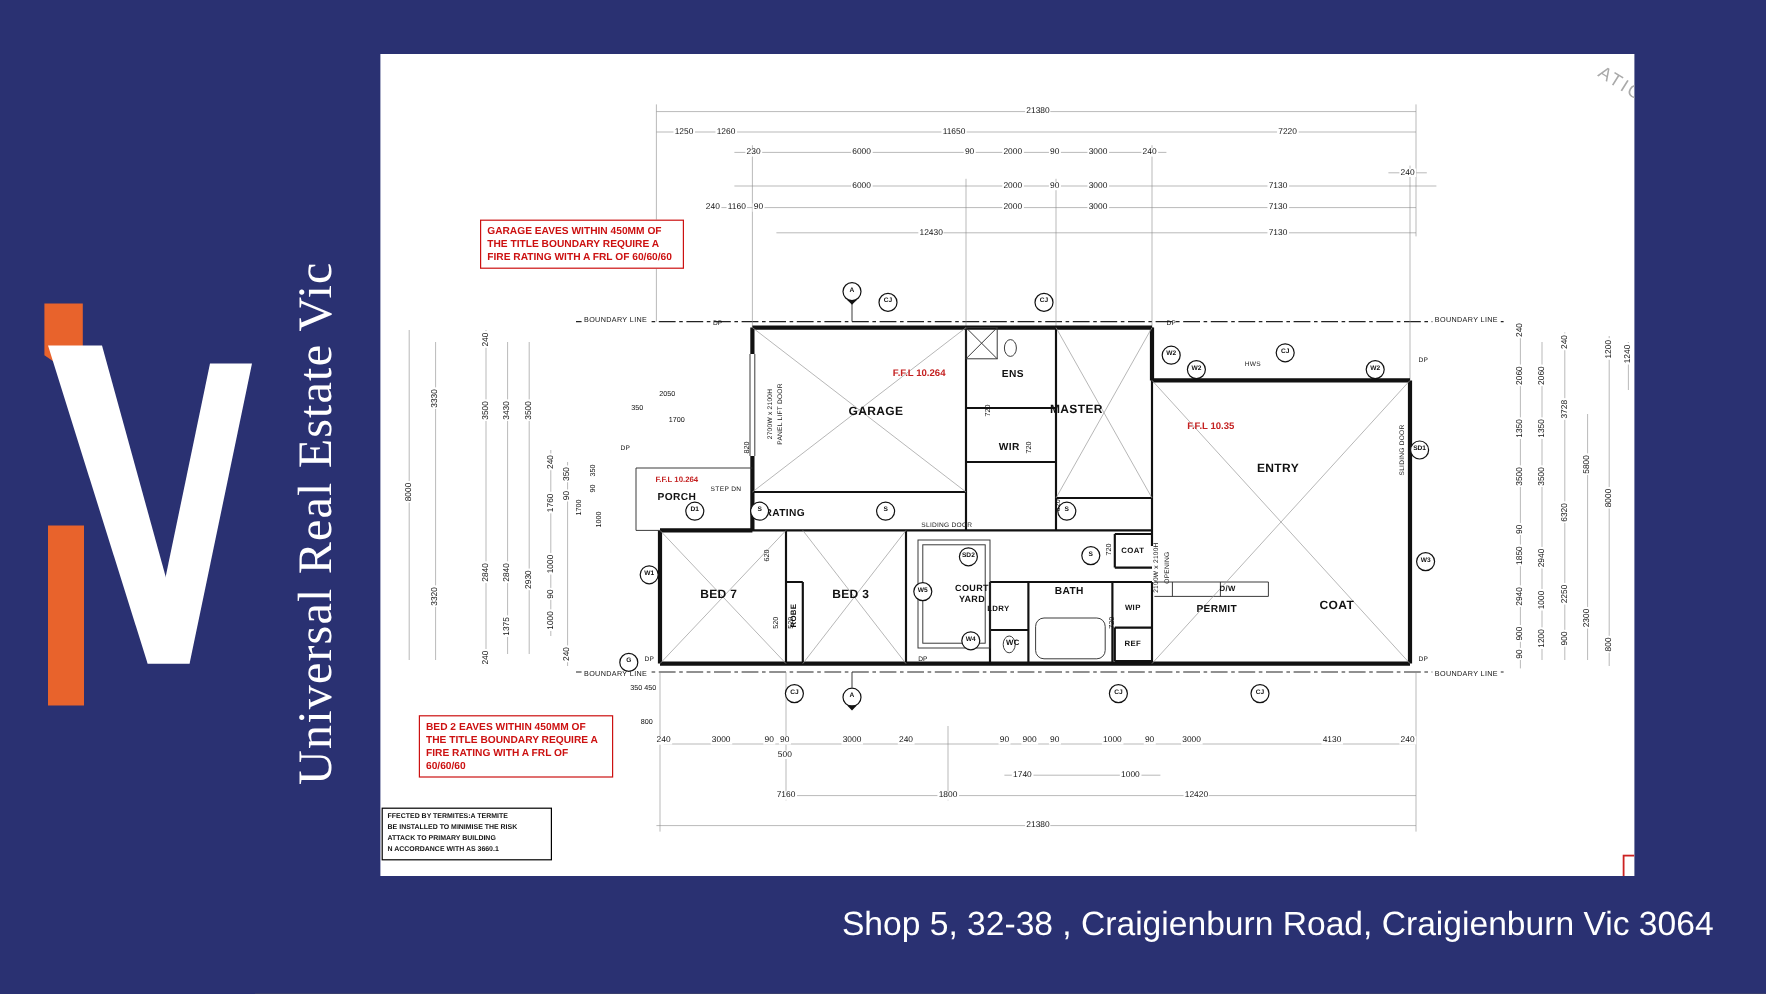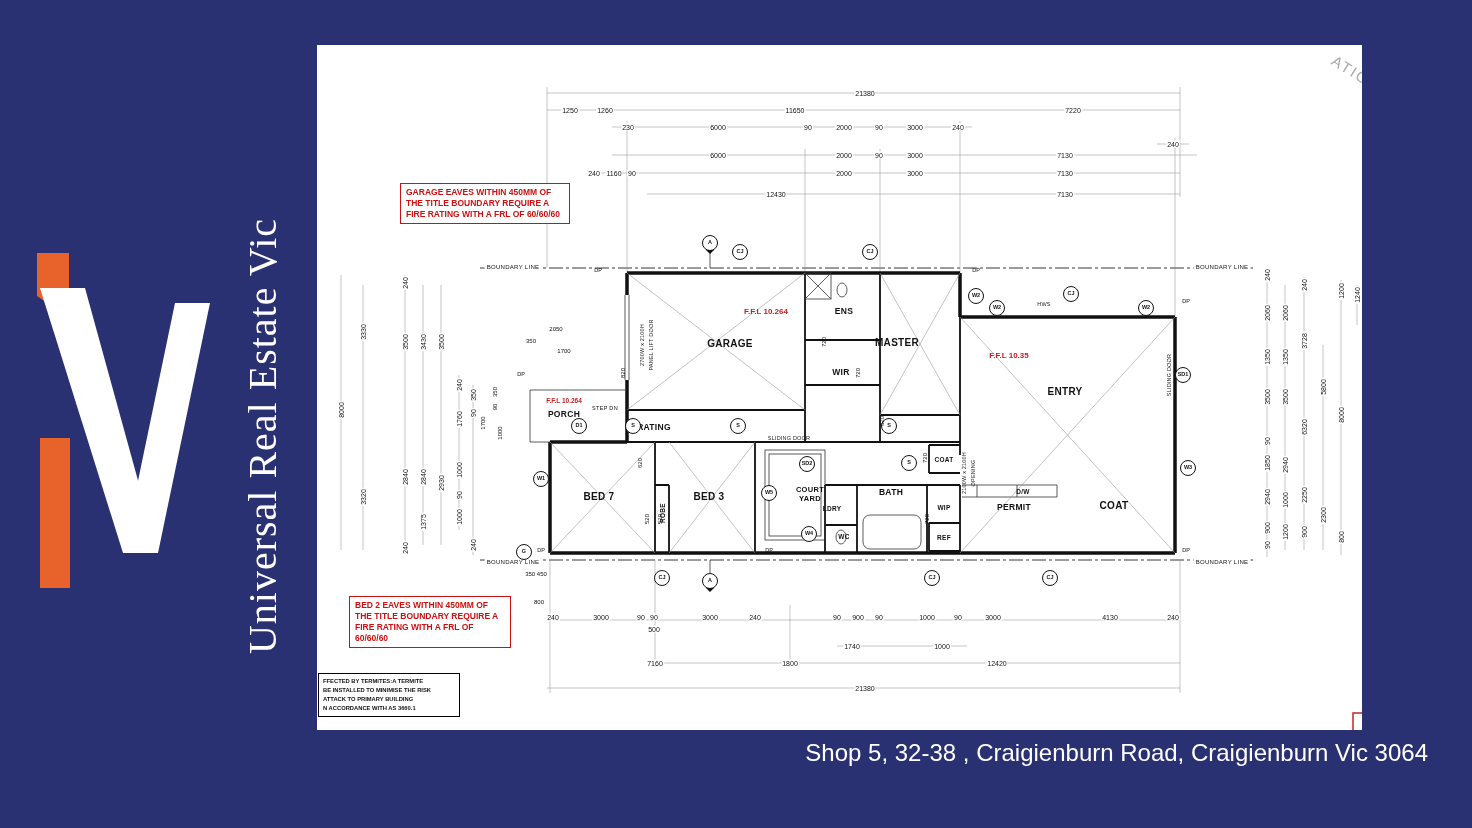--- a/index.html
+++ b/index.html
@@ -62,21 +62,21 @@
   .warning-garage { left:83px; top:138px; width:158px; }
   .warning-bed2   { left:32px;  top:551px; width:150px; }
 
   
   .termite { position:absolute; left:1px; top:628px; width:132px; border:1px solid #000; background:#fff;
              font-size:5.8px; font-weight:bold; color:#111; line-height:1.55; padding:3px 4px; }
 
   
   .contact { position:absolute; right:44px; top:738px; text-align:right; color:#ffffff; }
   .phone   { font-size:28px; }
-  .address { font-size:24px; margin-top:1px; }
+  .address { font-size:28px; margin-top:16px; }
 </style>
 </head>
 <body>
 
 <div class="stage">
 
   <svg class="logo" width="195" height="355" viewBox="0 0 195 355">
     <polygon points="12,5 44,5 44,70 12,48" fill="#e8632c"></polygon>
     <polygon points="15,40 60,40 133,305 98,305" fill="#ffffff"></polygon>
     <polygon points="98,305 133,305 185,55 150,55" fill="#ffffff"></polygon>

